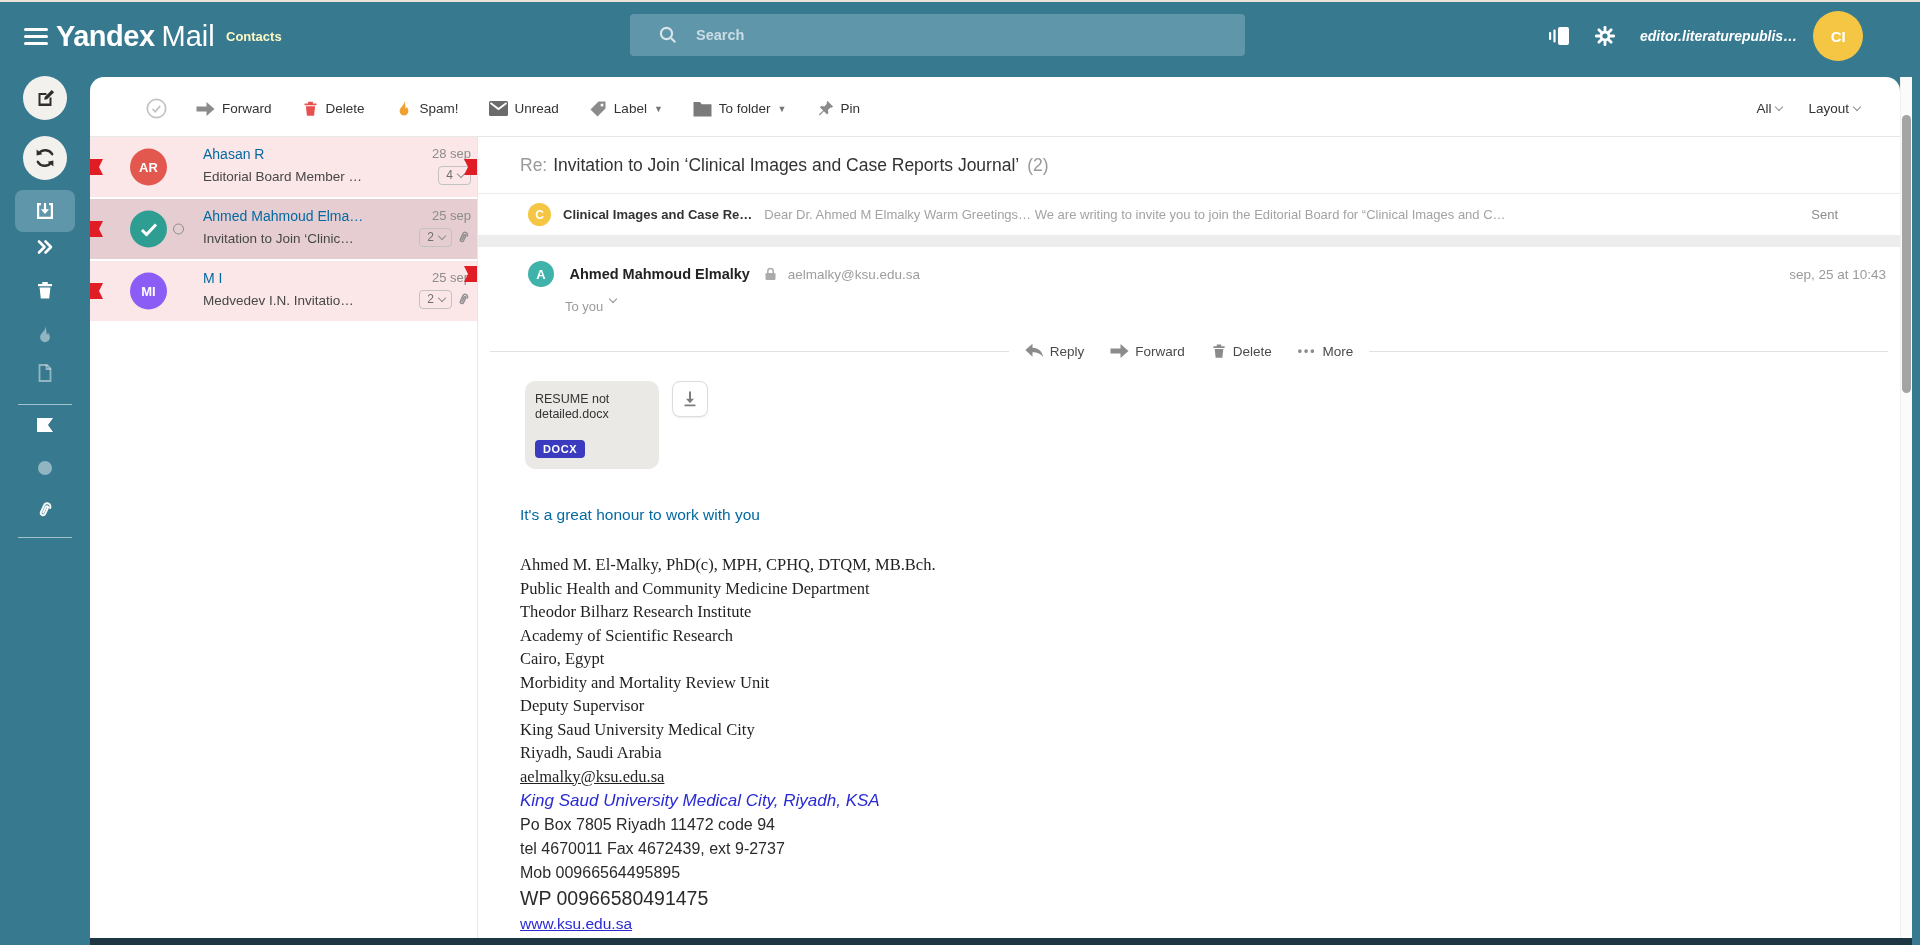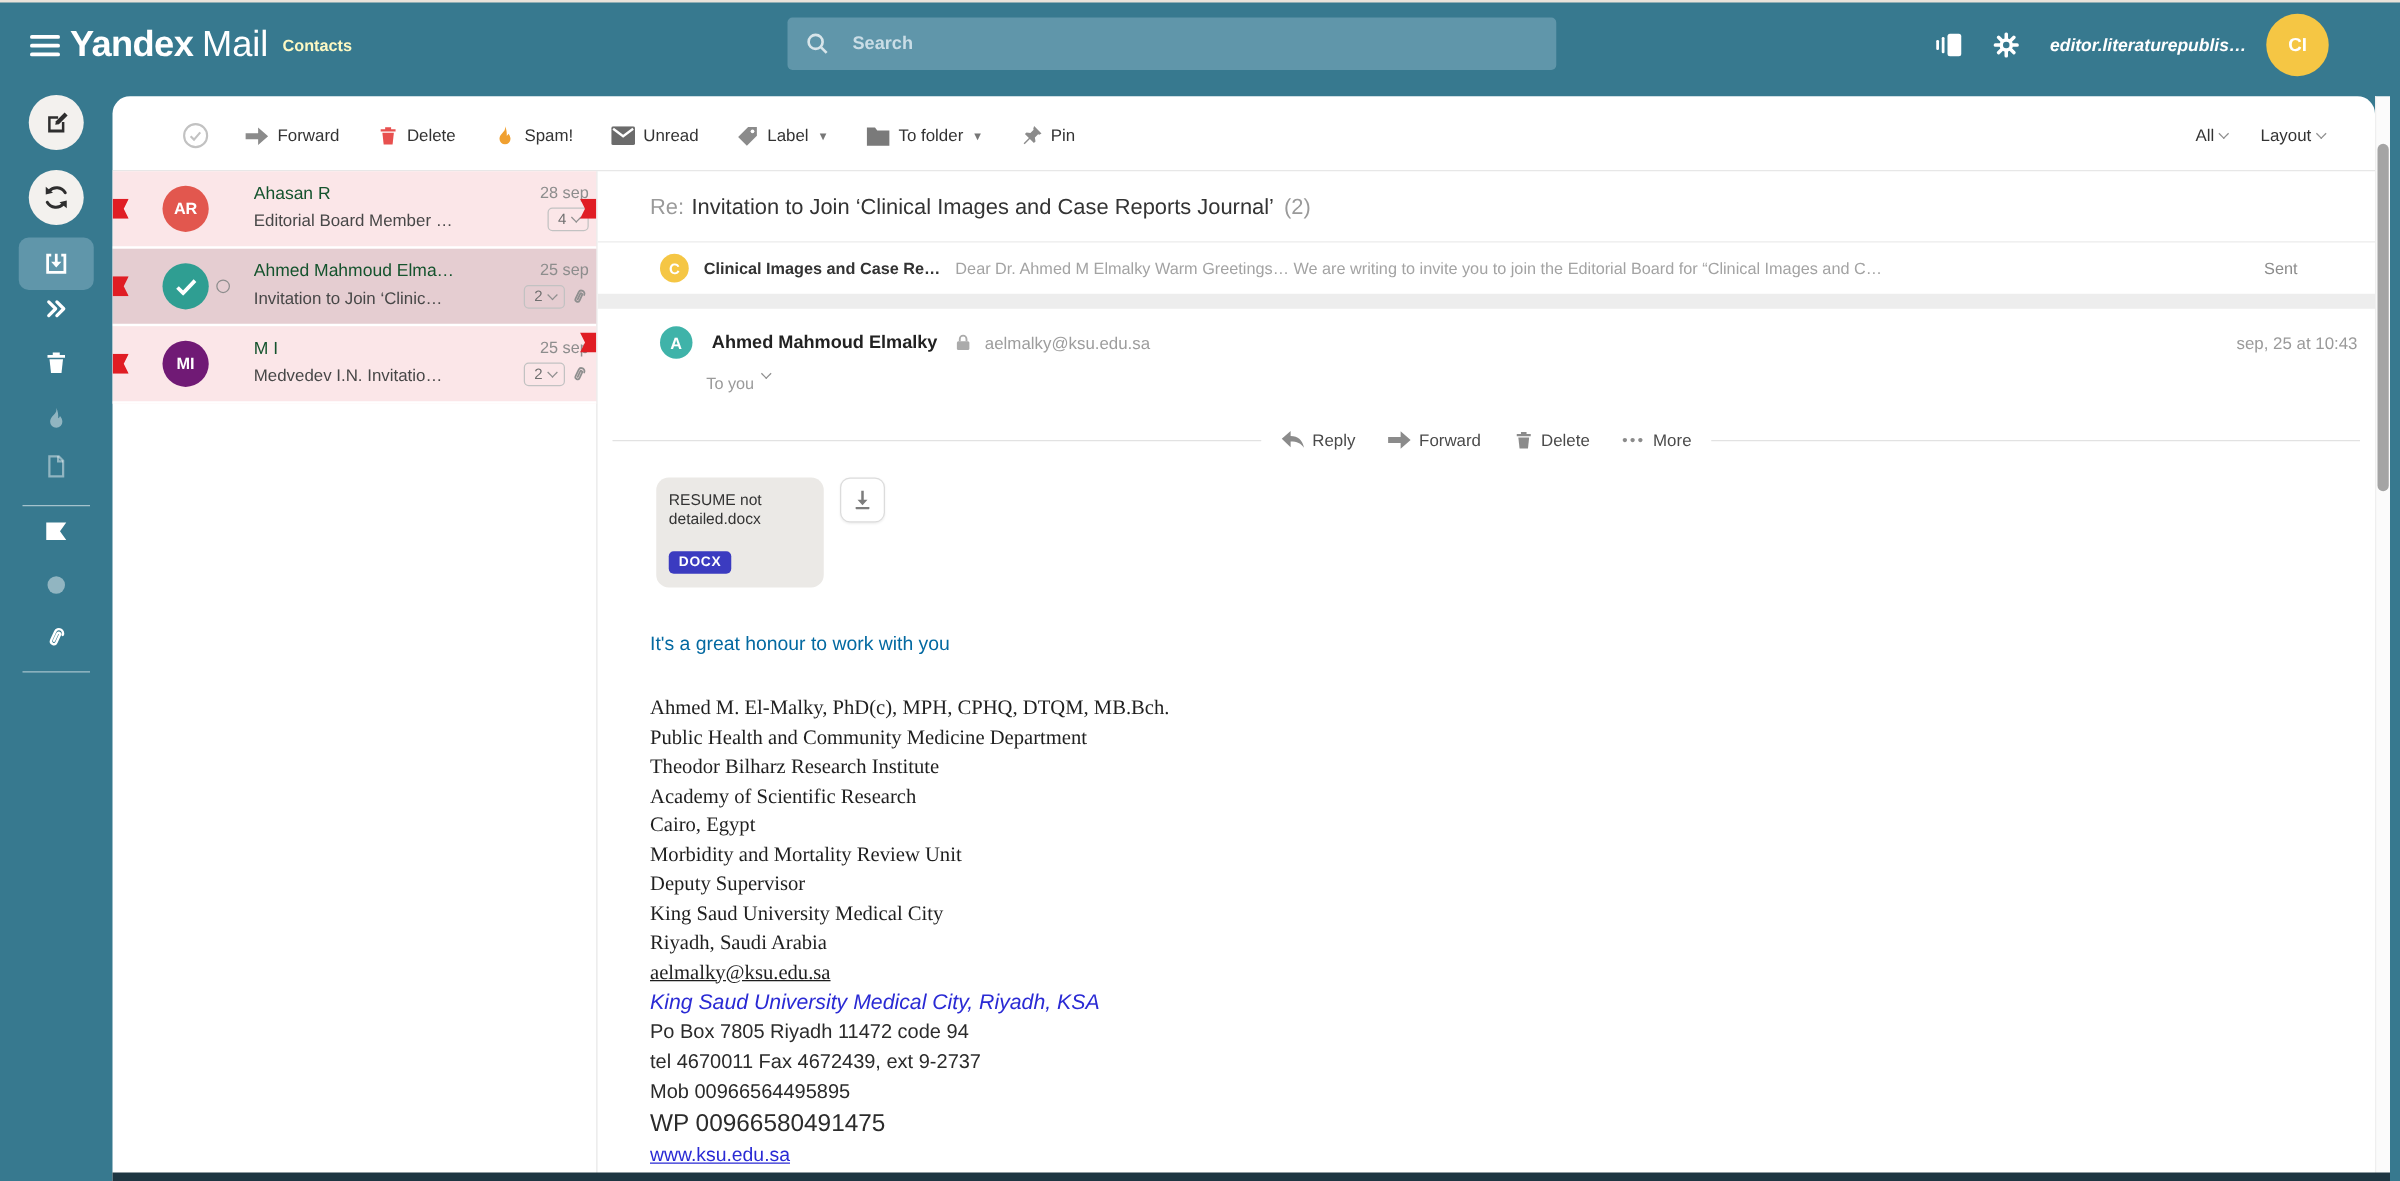--- a/index.html
+++ b/index.html
@@ -15,21 +15,21 @@
   
   .hamburger { position:absolute; left:24px; top:28px; width:24px; cursor:pointer; }
   .hamburger div { height:2.6px; background:#fff; border-radius:2px; margin-bottom:4.4px; }
   .brand { position:absolute; left:56px; top:0; height:72px; display:flex; align-items:center; color:#fff; cursor:pointer; }
   .brand .b1 { font-size:29px; font-weight:700; letter-spacing:-0.5px; }
   .brand .b2 { font-size:29px; font-weight:300; margin-left:7px; }
   .nav-contacts { position:absolute; left:226px; top:0; height:72px; display:flex; align-items:center;
     color:#fef9c3; font-size:13px; font-weight:700; cursor:pointer; }
   .searchbox { position:absolute; left:630px; top:14px; width:615px; height:42px;
     background:#60u95a9; background:#6096aa; border-radius:4px; display:flex; align-items:center;
-    padding-left:14px; gap:18px; }
+    padding-left:28px; gap:18px; }
   .searchbox input { background:transparent; border:none; outline:none; width:480px;
     color:#e7f0f4; font-size:14.5px; font-weight:700; font-family:"Liberation Sans",sans-serif; }
   .searchbox input::placeholder { color:#cadde6; opacity:1; }
   .hdr-right { position:absolute; left:1548px; top:0; height:72px; display:flex; align-items:center; }
   .hdr-ic { cursor:pointer; display:flex; align-items:center; }
   .acct-name { color:#fff; font-size:14px; font-weight:700; margin:0 16px 0 24px; white-space:nowrap; cursor:pointer;font-style:italic; }
   .acct-avatar { width:50px; height:50px; border-radius:50%; background:#f5c644; color:#fff;
     font-size:15px; font-weight:700; display:flex; align-items:center; justify-content:center; cursor:pointer; z-index:8; }
 
   
@@ -63,21 +63,21 @@
   .bg-sel { background:#e5cdd1; }
   .flagL { position:absolute; left:0; top:50%; transform:translateY(-50%); display:flex; }
   .flagR1 { position:absolute; right:0; top:50%; transform:translateY(-50%) scaleX(-1); display:flex; }
   .flagR2 { position:absolute; right:0; top:5px; transform:scaleX(-1); display:flex; }
   .avat { position:absolute; left:40px; top:50%; transform:translateY(-50%); width:37px; height:37px;
     border-radius:50%; color:#fff; font-weight:700; font-size:13px;
     display:flex; align-items:center; justify-content:center; }
   .radio { position:absolute; left:83px; top:50%; transform:translateY(-50%); width:11px; height:11px;
     border:1.5px solid #8d8d8d; border-radius:50%; }
   .rtxt { position:absolute; left:113px; top:9px; right:92px; }
-  .rname { font-size:14px; color:#14532d; margin-bottom:7px; white-space:nowrap; overflow:hidden; }
+  .rname { font-size:14px; color:#0369a1; margin-bottom:7px; white-space:nowrap; overflow:hidden; }
   .rprev { font-size:13.5px; color:#474747; white-space:nowrap; overflow:hidden; }
   .rmeta { position:absolute; right:6px; top:9px; text-align:right; }
   .rdate { font-size:13px; color:#8d8d8d; margin-bottom:5px; }
   .bline { display:flex; align-items:center; justify-content:flex-end; gap:4px; }
   .cbadge { border:1px solid #c2c2c2; border-radius:4px; padding:1px 6px 2px 7px; font-size:12px; color:#6f6f6f;
     display:inline-flex; align-items:center; gap:5px; cursor:pointer; }
 
   
   .msgpane { flex:1; position:relative; overflow:hidden; }
   .subjbar { height:57px; display:flex; align-items:center; padding:0 70px 0 42px;
@@ -392,21 +392,21 @@
           </div>
         </span>
       </div>
 
       <div class="mrow bg-pink">
         <span class="flagL">
             <svg width="13" height="16" viewBox="0 0 13 16">
               <use href="#i-flag"></use>
             </svg>
           </span>
-        <span class="avat" style=";background:#701a75">MI</span>
+        <span class="avat" style=";background:#8b5cf6">MI</span>
         <span class="rtxt">
           <div class="rname">M I</div>
           <div class="rprev">Medvedev I.N. Invitatio…</div>
         </span>
         <span class="rmeta">
           <div class="rdate">25 sep</div>
           <div class="bline">
             <span class="cbadge">
               <span>2</span>
               <span class="chev"></span>

